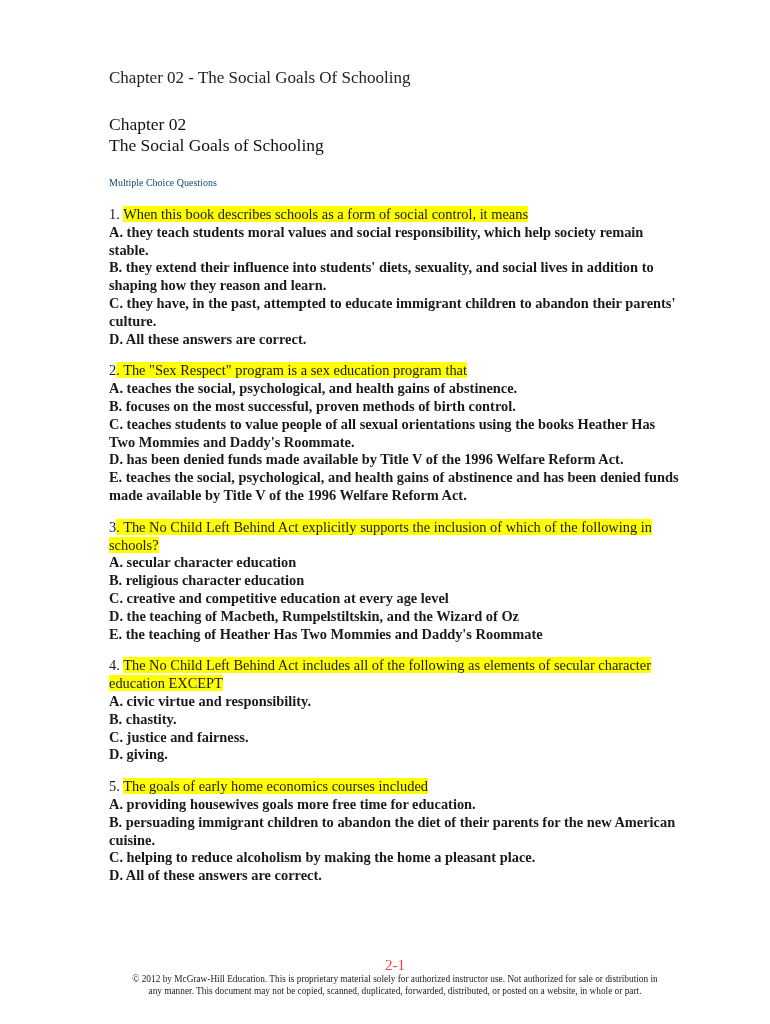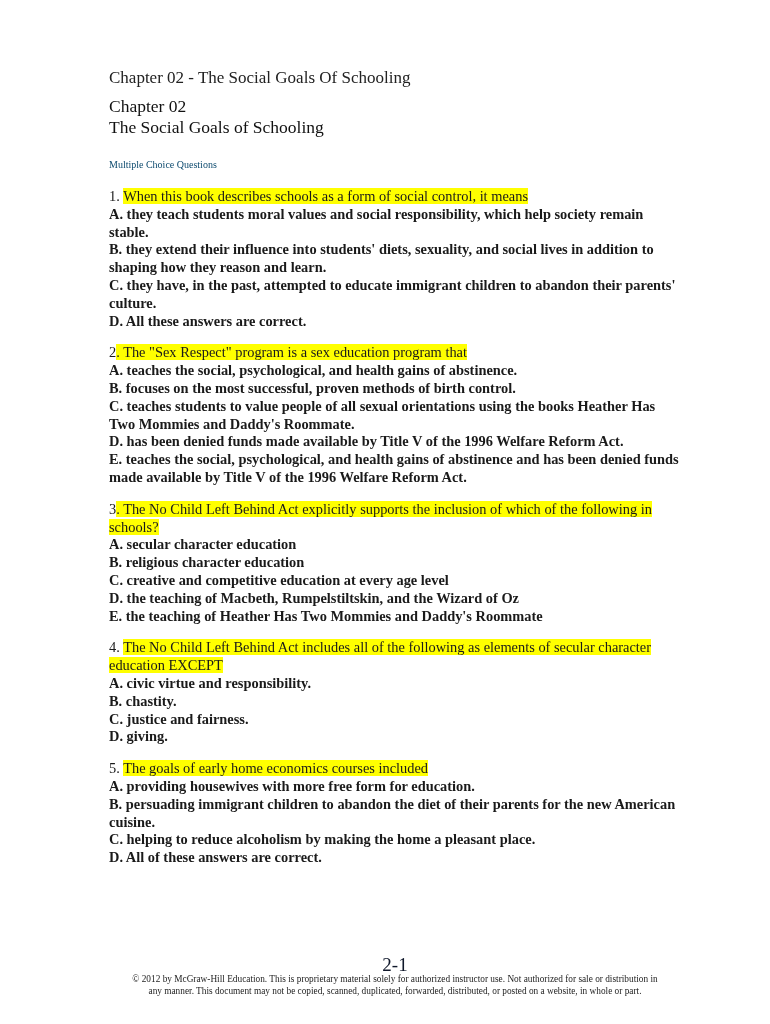--- a/index.html
+++ b/index.html
@@ -29,21 +29,21 @@
     }
     .running-header {
       font-size: 17px;
       line-height: 16px;
       color: #222;
       margin: 0;
     }
     .chapter-title {
       font-size: 17.5px;
       line-height: 21px;
-      margin: 10px 0 0 0;
+      margin: 28px 0 0 0;
       font-weight: normal;
       color: #111;
     }
     .section-heading {
       font-size: 10px;
       line-height: 18px;
       margin: 18px 0 0 0;
       font-weight: normal;
       color: #0c4a6e;
     }
@@ -71,23 +71,23 @@
       font-weight: bold;
     }
     .footer {
       position: absolute;
       left: 100px;
       width: 590px;
       top: 958px;
       text-align: center;
     }
     .page-number {
-      font-size: 19px;
+      font-size: 15px;
       line-height: 14px;
-      color: #0f172a;
+      color: #ef4444;
     }
     .copyright {
       font-size: 9.3px;
       line-height: 12px;
       color: #222;
       margin-top: 1px;
     }
   </style>
 </head>
 <body>
@@ -141,21 +141,21 @@
         <li>A. civic virtue and responsibility.</li>
         <li>B. chastity.</li>
         <li>C. justice and fairness.</li>
         <li>D. giving.</li>
       </ul>
     </div>
 
     <div class="question">
       <p class="stem"><span>5. </span><span class="hl">The goals of early home economics courses included</span></p>
       <ul class="options">
-        <li>A. providing housewives with more free form for education.</li>
+        <li>A. providing housewives goals more free time for education.</li>
         <li>B. persuading immigrant children to abandon the diet of their parents for the new American cuisine.</li>
         <li>C. helping to reduce alcoholism by making the home a pleasant place.</li>
         <li>D. All of these answers are correct.</li>
       </ul>
     </div>
   </div>
 
   <div class="footer">
     <div class="page-number">2-1</div>
     <div class="copyright">

